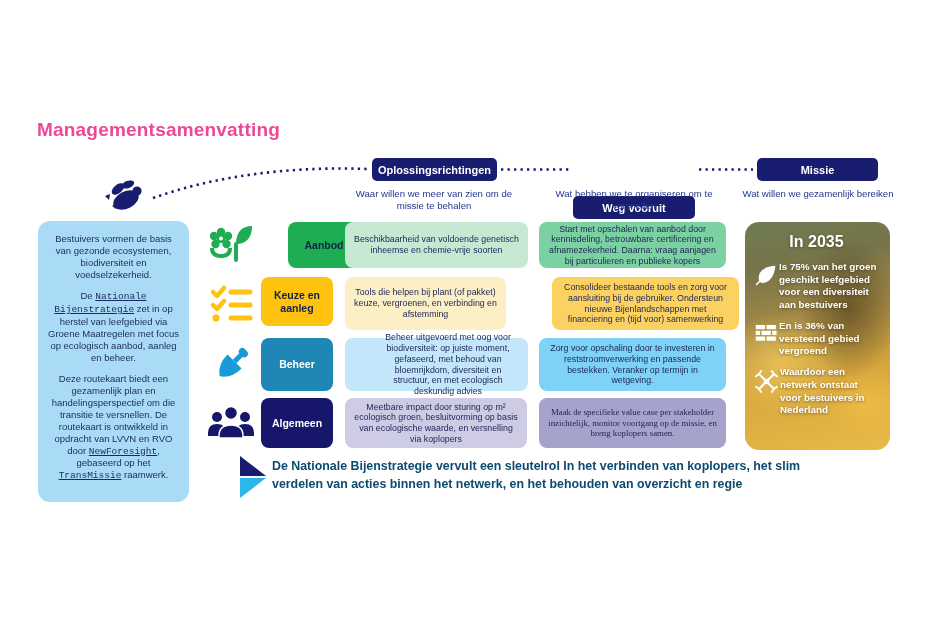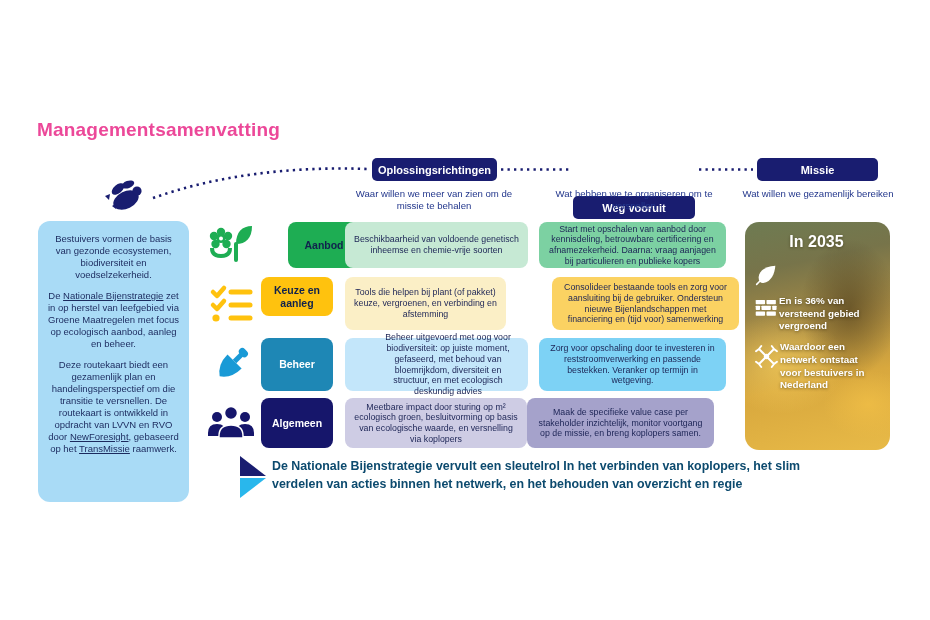--- a/index.html
+++ b/index.html
@@ -8,21 +8,21 @@
   .abs{position:absolute;}
   .page-title{left:37px;top:119px;font-size:19px;font-weight:bold;color:#ec4899;letter-spacing:.2px;}
   .hdr-svg{left:0;top:0;pointer-events:none;}
   .pill{height:23px;background:#191D70;border-radius:5px;display:flex;align-items:center;justify-content:center;
         color:#fff;font-size:11px;font-weight:bold;}
   .subtitle{font-size:9.6px;line-height:1.25;color:#23378C;text-align:center;}
   .sidebar{left:38px;top:221px;width:151px;height:281px;background:#A9DBF6;border-radius:12px;
            padding:12px 9px;box-sizing:border-box;color:#1B2A5E;font-size:9.5px;line-height:1.26;text-align:center;}
   .sidebar p{margin:0 0 9px 0;}
   .sidebar p:last-child{margin-bottom:0;}
-  .sb-link{text-decoration:underline;color:#1B2A5E;cursor:pointer;}
+  .sb-link{text-decoration:underline;color:#1B2A5E;cursor:pointer;font-family:Liberation Mono, monospace;}
   .row-icon{display:flex;align-items:center;justify-content:center;}
   .row-label{border-radius:8px;display:flex;align-items:center;justify-content:center;text-align:center;
              font-size:10.5px;font-weight:bold;padding:2px 6px;box-sizing:border-box;line-height:1.15;}
   .cell{border-radius:8px;display:flex;align-items:center;justify-content:center;text-align:center;
         font-size:8.8px;line-height:1.22;color:#1C2455;padding:4px 9px;box-sizing:border-box;}
   .mission-card{left:745px;top:222px;width:145px;height:228px;border-radius:14px;overflow:hidden;
       background:
         radial-gradient(70px 100px at 72% 38%, rgba(55,40,15,.50), transparent 70%),
         radial-gradient(90px 70px at 25% 62%, rgba(250,210,95,.65), transparent 72%),
         radial-gradient(60px 45px at 85% 80%, rgba(240,190,70,.8), transparent 75%),
@@ -98,21 +98,21 @@
       <div class="abs row-icon" style="left: 204px; top: 277px; width: 54px; height: 53px; color: rgb(255, 194, 14);">
         <svg width="44" height="40" viewBox="0 0 44 40" fill="none" stroke="currentColor">
           <path d="M4,8 l4,4 l7,-8" stroke-width="4.5" stroke-linecap="round" stroke-linejoin="round"></path>
           <path d="M4,21 l4,4 l7,-8" stroke-width="4.5" stroke-linecap="round" stroke-linejoin="round"></path>
           <circle cx="7" cy="34" r="3.6" fill="currentColor" stroke="none"></circle>
           <line x1="22" y1="8" x2="41" y2="8" stroke-width="5" stroke-linecap="round"></line>
           <line x1="22" y1="21" x2="41" y2="21" stroke-width="5" stroke-linecap="round"></line>
           <line x1="22" y1="34" x2="41" y2="34" stroke-width="5" stroke-linecap="round"></line>
         </svg>
       </div>
-      <div class="abs row-label" style="left: 261px; top: 277px; width: 72px; height: 39px; background: rgb(255, 194, 14); color: rgb(16, 34, 77);">Keuze en aanleg</div>
+      <div class="abs row-label" style="left: 261px; top: 277px; width: 72px; height: 49px; background: rgb(255, 194, 14); color: rgb(16, 34, 77);">Keuze en aanleg</div>
       <div class="abs cell" style="left: 345px; top: 277px; width: 161px; height: 53px; background: rgb(251, 239, 198);">Tools die helpen bij plant (of pakket) keuze, vergroenen, en verbinding en afstemming</div>
       <div class="abs cell" style="left: 552px; top: 277px; width: 187px; height: 53px; background: rgb(251, 210, 98);">Consolideer bestaande tools en zorg voor aansluiting bij de gebruiker. Ondersteun nieuwe Bijenlandschappen met financiering en (tijd voor) samenwerking</div>
       <div class="abs row-icon" style="left: 204px; top: 338px; width: 54px; height: 53px; color: rgb(25, 154, 214);">
         <svg width="42" height="42" viewBox="0 0 42 42" fill="currentColor">
           <g transform="rotate(45 21 21)">
             <rect x="16" y="0" width="10" height="7" rx="3.5"></rect>
             <rect x="18.5" y="4" width="5" height="12"></rect>
             <path d="M11,16 h20 q0,14 -10,21 q-10,-7 -10,-21 z"></path>
           </g>
         </svg>
@@ -125,33 +125,34 @@
           <circle cx="10" cy="13" r="5"></circle>
           <path d="M1,32 v-3 q0,-9 9,-9 q9,0 9,9 v3 z"></path>
           <circle cx="38" cy="13" r="5"></circle>
           <path d="M29,32 v-3 q0,-9 9,-9 q9,0 9,9 v3 z"></path>
           <circle cx="24" cy="9" r="6.5" stroke="#fff" stroke-width="1.5"></circle>
           <path d="M12,34 v-2 q0,-11 12,-11 q12,0 12,11 v2 z" stroke="#fff" stroke-width="1.5"></path>
         </svg>
       </div>
       <div class="abs row-label" style="left: 261px; top: 398px; width: 72px; height: 50px; background: rgb(22, 22, 107); color: rgb(255, 255, 255);">Algemeen</div>
       <div class="abs cell" style="left: 345px; top: 398px; width: 182px; height: 50px; background: rgb(206, 204, 228);">Meetbare impact door sturing op m² ecologisch groen, besluitvorming op basis van ecologische waarde, en versnelling via koplopers</div>
-      <div class="abs cell" style="left: 527px; top: 398px; width: 187px; height: 50px; background: rgb(165, 162, 203);">Maak de specifieke value case per stakeholder inzichtelijk, monitor voortgang op de missie, en breng koplopers samen.</div>
+      <div class="abs cell" style="left: 539px; top: 398px; width: 187px; height: 50px; background: rgb(165, 162, 203); font-family: Liberation Serif, serif;">Maak de specifieke value case per stakeholder inzichtelijk, monitor voortgang op de missie, en breng koplopers samen.</div>
     </div>
 
   <div class="abs mission-card">
     <div class="mission-title">In 2035</div>
     <div id="mission-bullets">
         <div class="bullet">
           <div class="bullet-icon">
             <svg width="24" height="24" viewBox="0 0 36 36" fill="currentColor">
               <path d="M32,4 C16,5 8,12 7,21 C6.5,27 10,30.5 14,30 C26,28 31,16 32,4 z"></path>
               <path d="M4,32 Q12,24 22,15" stroke="currentColor" stroke-width="2.4" fill="none" stroke-linecap="round"></path>
             </svg>
           </div>
+          <div class="bullet-text">Is 75% van het groen geschikt leefgebied voor een diversiteit aan bestuivers</div>
         </div>
         <div class="bullet">
           <div class="bullet-icon">
             <svg width="23" height="23" viewBox="0 0 32 32" fill="currentColor">
               <rect x="1" y="4" width="13" height="6" rx="1"></rect>
               <rect x="16" y="4" width="13" height="6" rx="1"></rect>
               <rect x="1" y="12" width="6" height="6" rx="1"></rect>
               <rect x="9" y="12" width="13" height="6" rx="1"></rect>
               <rect x="24" y="12" width="6" height="6" rx="1"></rect>
               <rect x="1" y="20" width="13" height="6" rx="1"></rect>

